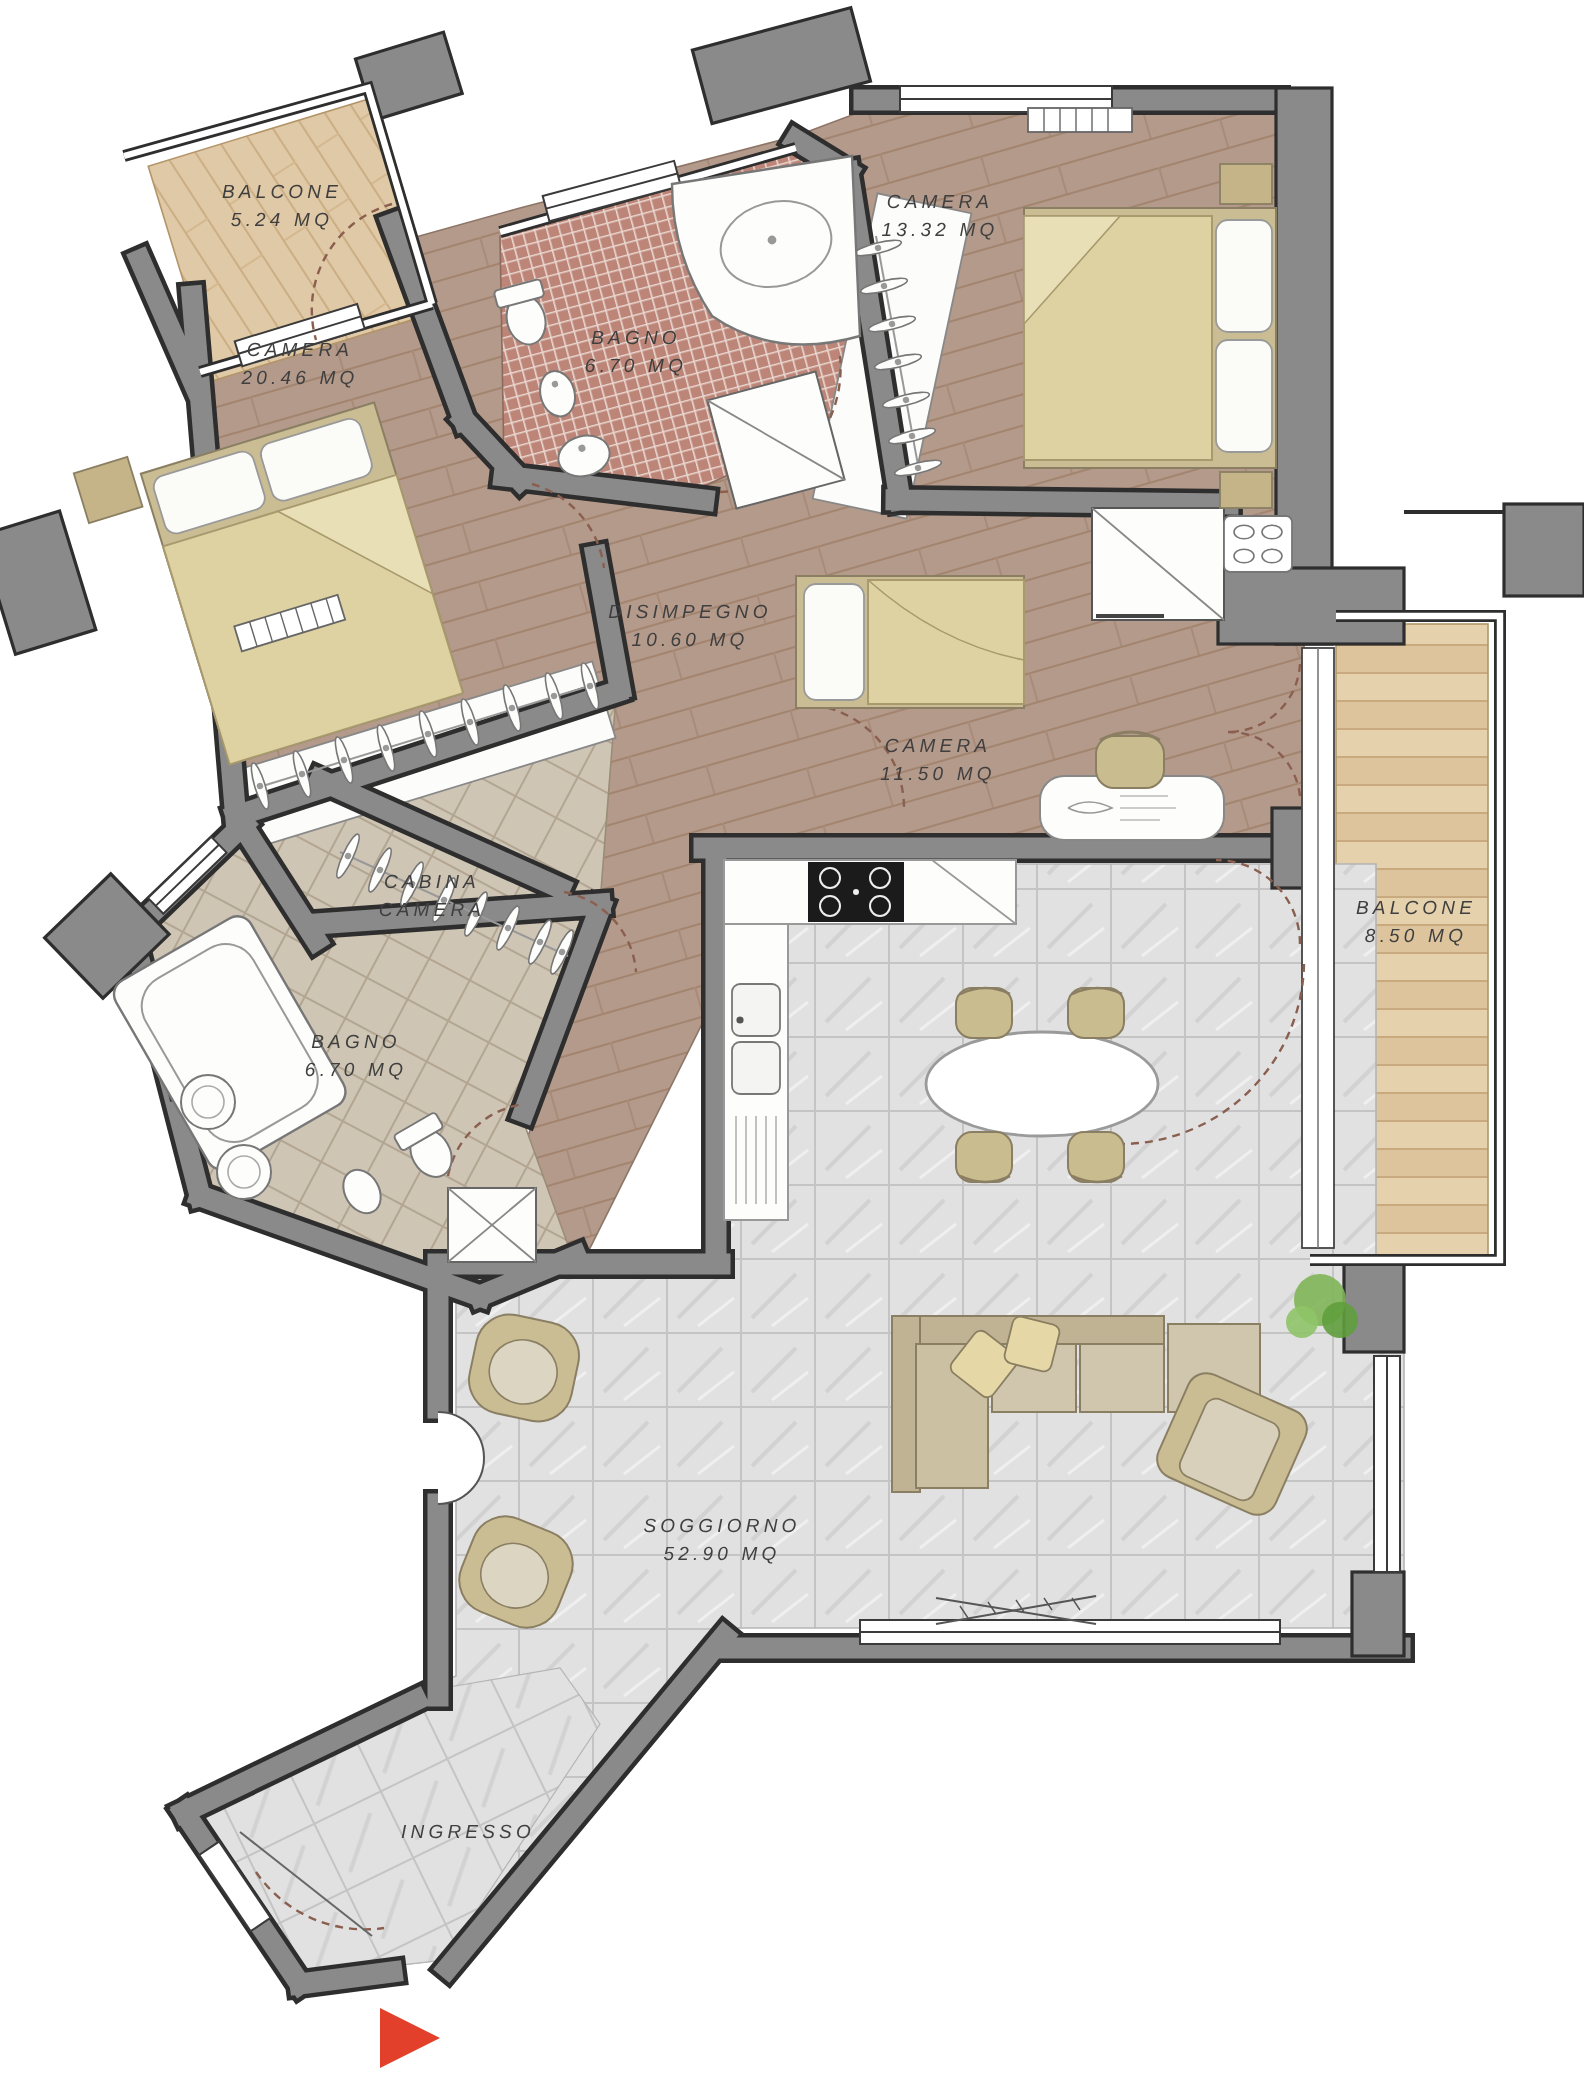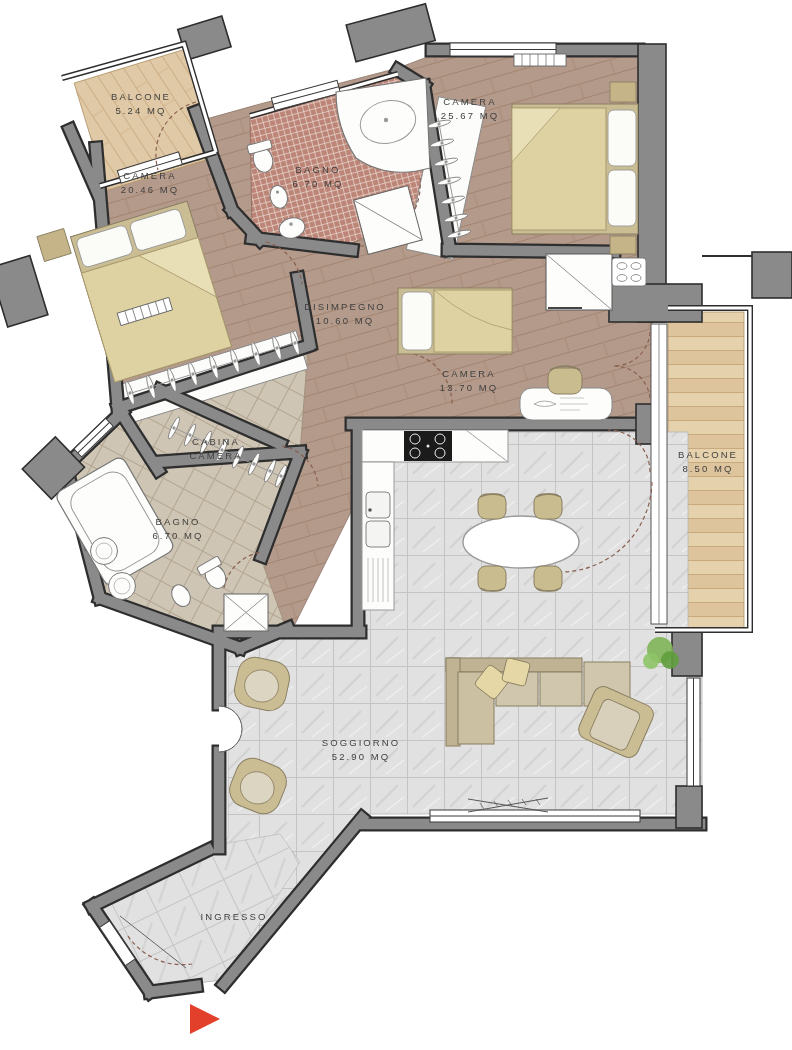--- a/index.html
+++ b/index.html
@@ -1,17 +1,17 @@
 <!DOCTYPE html>
 <html><head>
 <meta charset="utf-8">
 <style>
   html,body{margin:0;padding:0;background:#ffffff;}
   #plan{position:relative;width:792px;height:1050px;background:#ffffff;overflow:hidden;
-        font-family:"Liberation Sans",sans-serif;}
+        font-family:"Liberation Sans",sans-serif;font-style:italic;}
   #plan svg{position:absolute;left:0;top:0;}
   .rlabel{position:absolute;transform:translate(-50%,-50%);display:flex;flex-direction:column;
           align-items:center;white-space:nowrap;text-align:center;
           font-size:9.5px;font-weight:500;letter-spacing:2.1px;line-height:1.5;color:#3f3f3f;}
   .rlabel span{display:block;}
 </style>
 </head>
 <body>
 
 <div id="plan">
@@ -419,43 +419,43 @@
 <div class="rlabel" style="left:150px;top:183px">
   <span>CAMERA</span>
   <span>20.46 MQ</span>
 </div>
 <div class="rlabel" style="left:318px;top:177px">
   <span>BAGNO</span>
   <span>6.70 MQ</span>
 </div>
 <div class="rlabel" style="left:470px;top:109px">
   <span>CAMERA</span>
-  <span>25.67 MQ</span>
+  <span>13.32 MQ</span>
 </div>
 <div class="rlabel" style="left:345px;top:314px">
   <span>DISIMPEGNO</span>
   <span>10.60 MQ</span>
 </div>
 <div class="rlabel" style="left:469px;top:381px">
   <span>CAMERA</span>
-  <span>13.70 MQ</span>
+  <span>11.50 MQ</span>
 </div>
 <div class="rlabel" style="left:708px;top:462px">
   <span>BALCONE</span>
   <span>8.50 MQ</span>
 </div>
 <div class="rlabel" style="left:216px;top:449px">
   <span>CABINA</span>
   <span>CAMERA</span>
 </div>
 <div class="rlabel" style="left:178px;top:529px">
   <span>BAGNO</span>
   <span>6.70 MQ</span>
 </div>
-<div class="rlabel" style="left:361px;top:750px">
+<div class="rlabel" style="left:361px;top:771px">
   <span>SOGGIORNO</span>
   <span>52.90 MQ</span>
 </div>
 <div class="rlabel" style="left:234px;top:917px">
   <span>INGRESSO</span>
   <span></span>
 </div>
 </div>
 
 </body></html>

